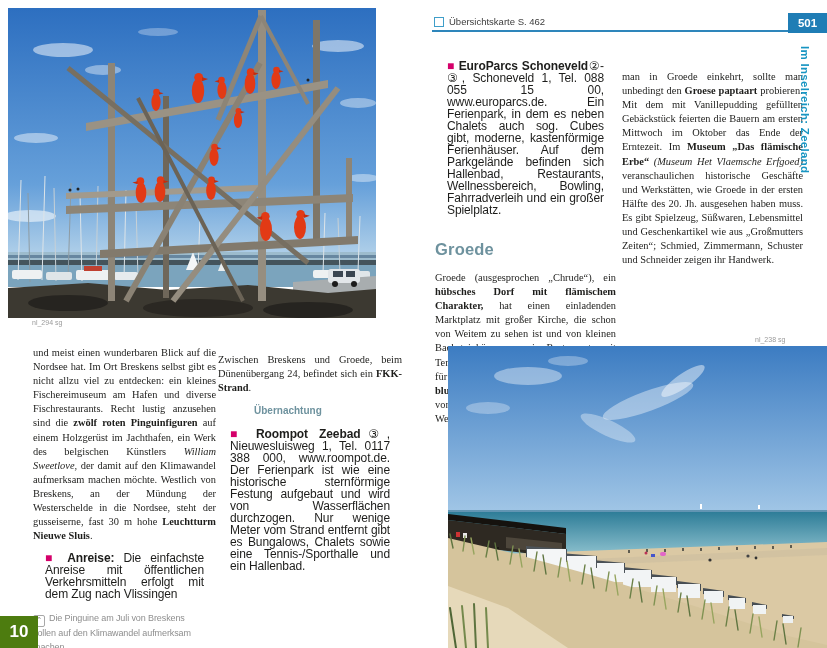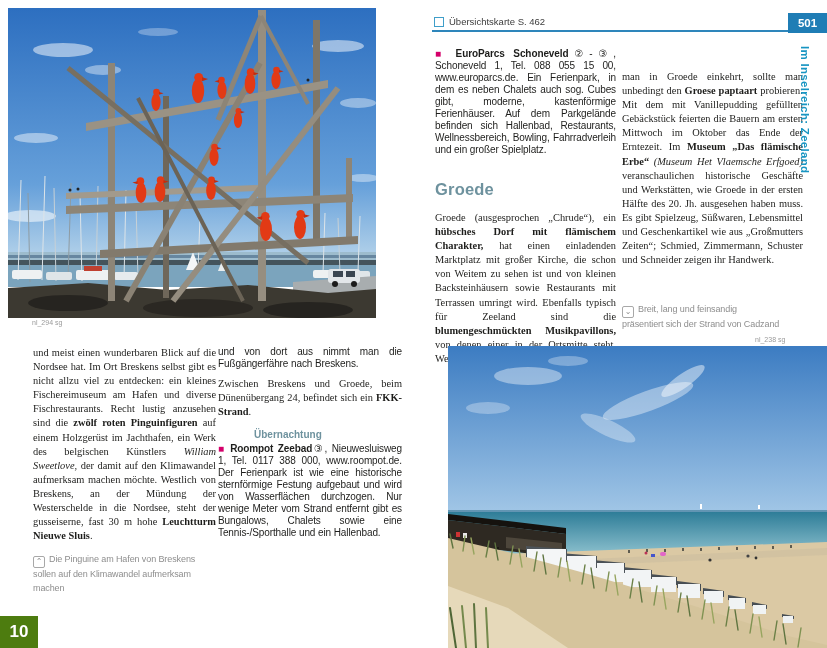--- a/index.html
+++ b/index.html
@@ -3,21 +3,21 @@
 <meta charset="utf-8">
 <style>
   html,body{margin:0;padding:0;background:#ffffff;}
   .spread{position:relative;width:827px;height:648px;background:#fff;overflow:hidden;
           font-family:"Liberation Sans","DejaVu Sans",sans-serif;color:#1d1d1b;}
   .abs{position:absolute;}
 
   
   .serif-p{font-family:"Liberation Serif","DejaVu Serif",serif;font-size:10.4px;line-height:14.1px;
            text-align:justify;margin:0;color:#1d1d1b;}
-  .sans-p{font-size:10px;line-height:12px;text-align:justify;margin:0;letter-spacing:-0.1px;color:#1d1d1b;}
+  .sans-p{font-size:12px;line-height:12px;text-align:justify;margin:12px;letter-spacing:-0.1px;color:#1d1d1b;}
   .b{font-weight:bold;}
   .i{font-style:italic;}
   .mag{color:#d4006a;}
   .subhead{color:#6e929e;font-weight:bold;font-size:10px;margin:10px 0 3px 0;padding-left:36px;}
   .heading{color:#6e929e;font-weight:bold;font-size:16.5px;margin:24px 0 12px 0;letter-spacing:0.2px;}
   .caption{color:#8e8e8e;font-size:9px;line-height:13.5px;letter-spacing:-0.1px;}
   .cap-icon{display:inline-block;width:10px;height:10px;border:1px solid #a8a8a8;border-radius:2px;
             font-family:"DejaVu Sans",sans-serif;font-size:8px;line-height:9px;text-align:center;
             color:#8e8e8e;margin-right:4px;vertical-align:-2px;}
   .credit{position:absolute;font-size:7px;color:#9a9a9a;letter-spacing:0;}
@@ -190,28 +190,28 @@
         <circle cx="62" cy="182" r="1.5"></circle>
           <circle cx="70" cy="181" r="1.5"></circle>
           <circle cx="300" cy="72" r="1.5"></circle>
       </g>
     </svg>
   </div>
   <div class="credit" style="left:32px;top:319px;">nl_294 sg</div>
 
   <div class="abs" style="left:33px;top:346px;width:183px;">
     <p class="serif-p"><span>und meist einen wunderbaren Blick auf die Nordsee hat. Im Ort Breskens selbst gibt es nicht allzu viel zu entdecken: ein kleines Fischereimuseum am Hafen und diverse Fischrestaurants. Recht lustig anzusehen sind die </span><span class="b">zwölf roten Pinguinfiguren</span><span> auf einem Holzgerüst im Jachthafen, ein Werk des belgischen Künstlers </span><span class="i">William Sweetlove</span><span>, der damit auf den Klimawandel aufmerksam machen möchte. Westlich von Breskens, an der Mündung der Westerschelde in die Nordsee, steht der gusseiserne, fast 30 m hohe </span><span class="b">Leuchtturm Nieuwe Sluis</span><span>.</span></p>
+    <p class="sans-p" style="margin-top:9px;"><span class="mag">■ </span><span class="b">Anreise: </span><span>Die einfachste Anreise mit öffentlichen Verkehrsmitteln erfolgt mit dem Zug nach Vlissingen</span></p>
     <div class="caption" style="margin-top:10px;">
-      <div><span class="cap-icon">⌃</span><span>Die Pinguine am Hafen von Breskens</span></div>
+      <div><span class="cap-icon">⌃</span><span>Die Pinguine am Juli von Breskens</span></div>
       <div>sollen auf den Klimawandel aufmerksam machen</div>
     </div>
   </div>
 
   <div class="abs" style="left:218px;top:346px;width:184px;">
-    <p class="sans-p">und von dort aus nimmt man die Fußgängerfähre nach Breskens.</p>
     <p class="serif-p" style="margin-top:7px;"><span>Zwischen Breskens und Groede, beim Dünenübergang 24, befindet sich ein </span><span class="b">FKK-Strand</span><span>.</span></p>
     <h4 class="subhead">Übernachtung</h4>
     <p class="sans-p"><span class="mag">■ </span><span class="b">Roompot Zeebad</span><span>③, Nieuwesluisweg 1, Tel. 0117 388 000, www.roompot.de. Der Ferienpark ist wie eine historische sternförmige Festung aufgebaut und wird von Wasserflächen durchzogen. Nur wenige Meter vom Strand entfernt gibt es Bungalows, Chalets sowie eine Tennis-/Sporthalle und ein Hallenbad.</span></p>
   </div>
 
   <div class="pagetab">10</div>
 
   <div class="map-ref">
     <span class="map-icon"></span>
     <span>Übersichtskarte S. 462</span>
@@ -220,24 +220,20 @@
   <div class="pagenum-box">501</div>
 
   <div class="abs" style="left:435px;top:48px;width:181px;">
     <p class="sans-p"><span class="mag">■ </span><span class="b">EuroParcs Schoneveld</span><span>②-③, Schoneveld 1, Tel. 088 055 15 00, www.europarcs.de. Ein Ferienpark, in dem es neben Chalets auch sog. Cubes gibt, moderne, kastenförmige Ferienhäuser. Auf dem Parkgelände befinden sich Hallenbad, Restaurants, Wellnessbereich, Bowling, Fahrradverleih und ein großer Spielplatz.</span></p>
     <h2 class="heading">Groede</h2>
     <p class="serif-p"><span>Groede (ausgesprochen „Chrude“), ein </span><span class="b">hübsches Dorf mit flämischem Charakter,</span><span> hat einen einladenden Marktplatz mit großer Kirche, die schon von Weitem zu sehen ist und von kleinen Backsteinhäusern sowie Restaurants mit Terrassen umringt wird. Ebenfalls typisch für Zeeland sind die </span><span class="b">blumengeschmückten Musikpavillons,</span><span> von denen einer in der Ortsmitte steht. Wenn</span></p>
   </div>
 
   <div class="abs" style="left:622px;top:48px;width:181px;margin-top:22px;">
     <p class="serif-p"><span>man in Groede einkehrt, sollte man unbedingt den </span><span class="b">Groese paptaart</span><span> probieren: Mit dem mit Vanillepudding gefüllten Gebäckstück feierten die Bauern am ersten Mittwoch im Oktober das Ende der Erntezeit. Im </span><span class="b">Museum „Das flämische Erbe“</span><span> </span><span class="i">(Museum Het Vlaemsche Erfgoed)</span><span> veranschaulichen historische Geschäfte und Werkstätten, wie Groede in der ersten Hälfte des 20. Jh. ausgesehen haben muss. Es gibt Spielzeug, Süßwaren, Lebensmittel und Geschenkartikel wie aus „Großmutters Zeiten“; Schmied, Zimmermann, Schuster und Schneider zeigen ihr Handwerk.</span></p>
-    <div class="caption" style="margin-top:36px;">
-      <div><span class="cap-icon">⌄</span><span>Breit, lang und feinsandig</span></div>
-      <div>präsentiert sich der Strand von Cadzand</div>
-    </div>
   </div>
 
   <div class="side-tab">Im Inselreich: Zeeland</div>
 
   <div class="credit" style="left:755px;top:336px;">nl_238 sg</div>
 
   <div class="photo" style="left:448px;top:346px;width:379px;height:302px;">
     <svg viewBox="0 0 379 302" width="379" height="302">
       <defs>
         <linearGradient id="bc-sky" x1="0" y1="0" x2="0" y2="1">

